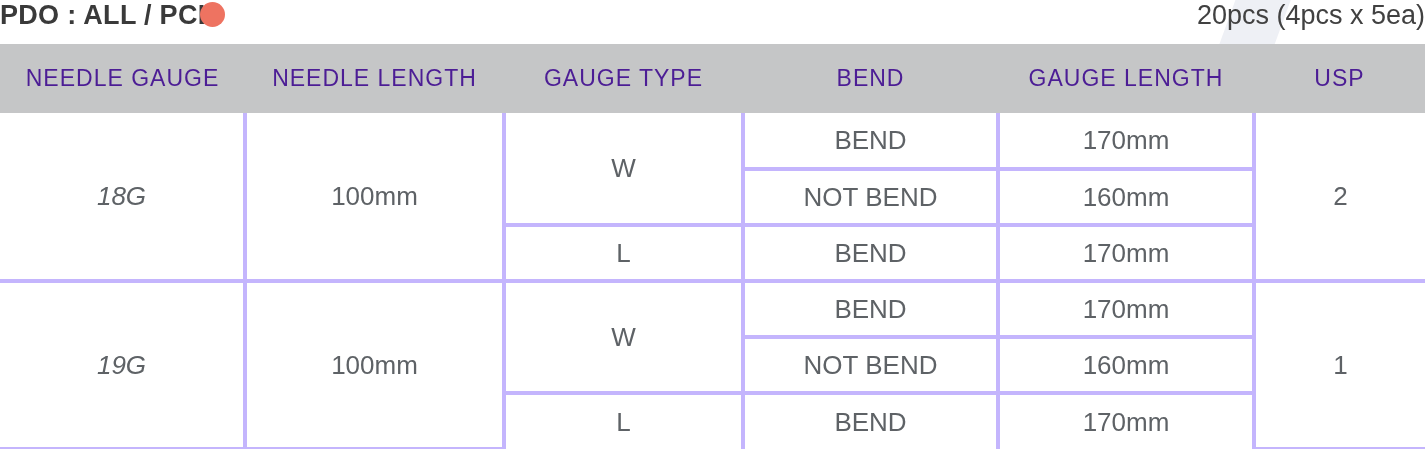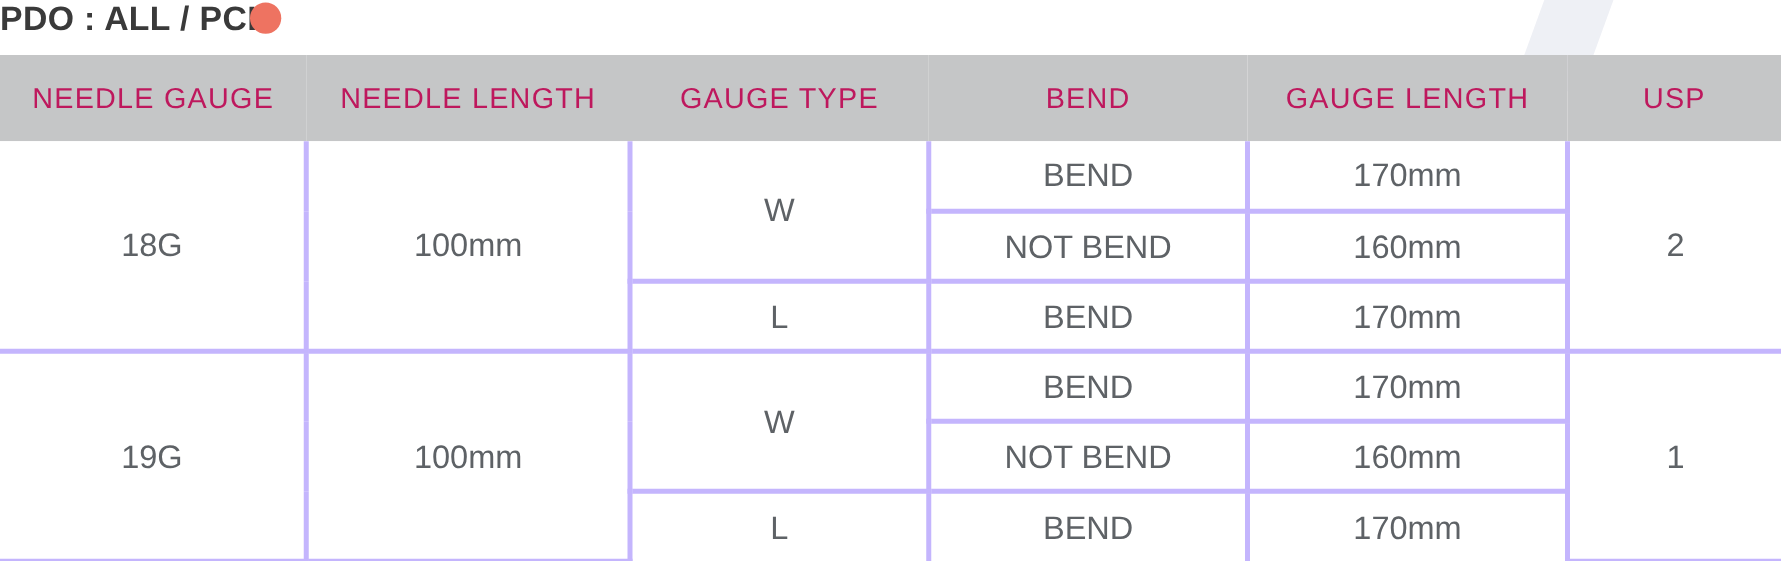--- a/index.html
+++ b/index.html
@@ -62,55 +62,56 @@
     left: 0; top: 44px;
     width: 1425px;
     border-collapse: collapse;
     table-layout: fixed;
     z-index: 1;
   }
   table.spec thead tr { height: 69px; }
   table.spec tbody tr { height: 56px; }
   table.spec th {
     background: #c5c6c7;
-    color: #be185d;
+    color: #4c1d95;
     font-size: 23px;
     font-weight: 400;
     letter-spacing: 1px;
     text-align: center;
     vertical-align: middle;
     border: none;
   }
   table.spec td {
     border: 4px solid #c4b5fd;
     text-align: center;
     vertical-align: middle;
     font-size: 26px;
     font-weight: 400;
     color: #5e6266;
     background: #ffffff;
   }
   
-  table.spec td.c-gauge { border-left: none; }
+  table.spec td.c-gauge { border-left: none; font-style: italic; }
   table.spec td.c-usp  { border-right: none; }
   table.spec tr.first-body td { border-top: none; }
   table.spec tr.last-body td  { border-bottom: none; }
   
   table.spec tr.group-start td { border-top: 2px solid #9a9a9a; }
 </style>
 </head>
 <body>
 
 <div class="canvas">
 
   <div class="watermark"></div>
 
   <div class="topbar">
     <div class="page-title">PDO : ALL / PCL</div>
     <span class="title-dot" style="background: rgb(238, 115, 97);"></span>
+    <div class="quantity">20pcs (4pcs x 5ea)</div>
   </div>
 
   <table class="spec">
     <colgroup>
       <col style="width:245px">
         <col style="width:259px">
         <col style="width:239px">
       <col style="width:255px">
         <col style="width:256px">
         <col style="width:171px">

